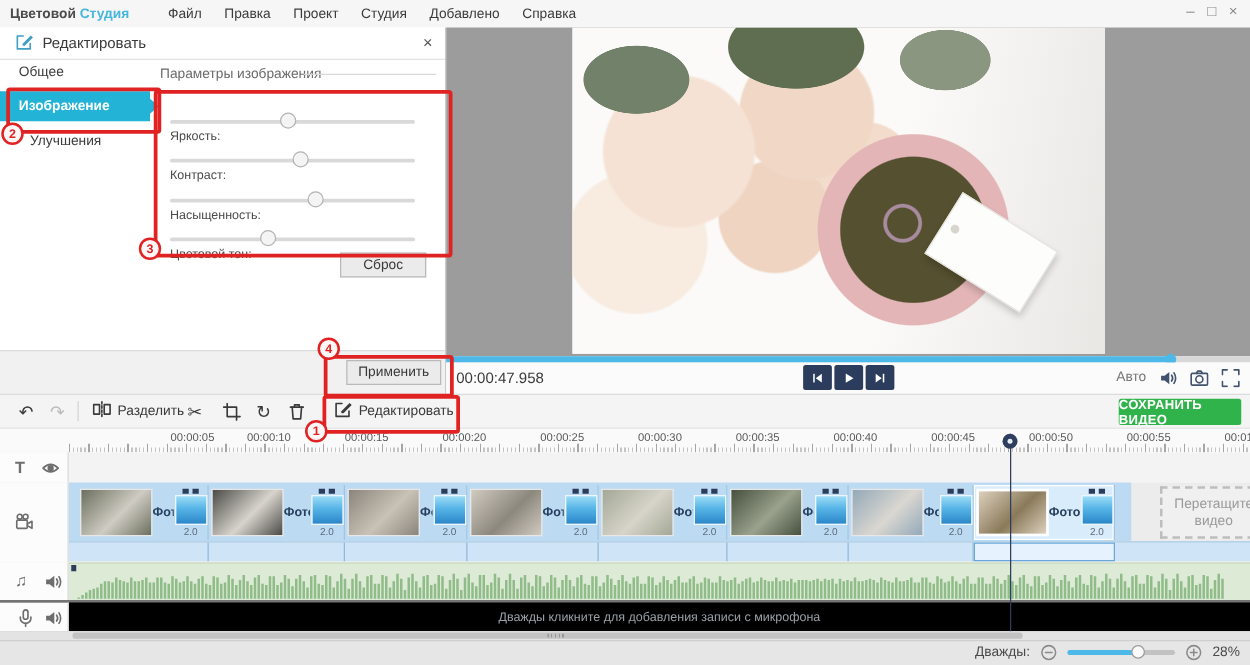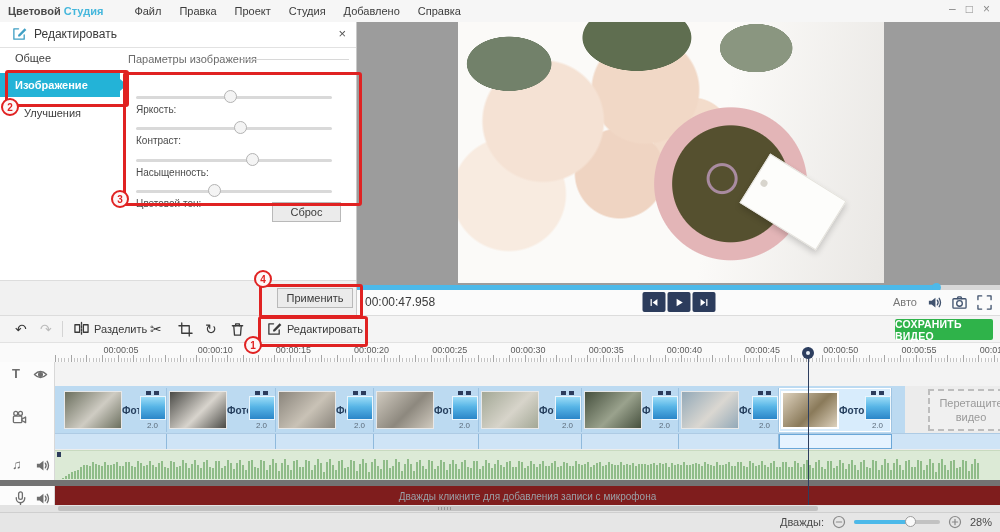--- a/index.html
+++ b/index.html
@@ -124,22 +124,22 @@
   .seg.hl{background:#e6f3ff;border:1px solid #6aa7d8;}
   #dropzone{position:absolute;left:928px;top:3px;width:86px;height:42px;border:2px dashed #bdbdbd;
             background:#f0f0f0;box-sizing:border-box;display:flex;align-items:center;justify-content:center;
             text-align:center;font-size:11px;color:#9a9a9a;line-height:1.3;padding:2px;}
   #atrack{position:absolute;left:0;top:450px;width:1000px;height:30px;background:#f0f0f0;}
   #atrack-bg{position:absolute;left:55px;top:0;width:945px;height:30px;background:var(--audiobg);
              border-top:1px solid #c8dabf;box-sizing:border-box;}
   #ahandle{position:absolute;left:2px;top:1px;width:4px;height:5px;background:var(--navy);}
   #wave{position:absolute;left:7px;bottom:1px;height:28px;display:flex;align-items:flex-end;}
   .wbar{width:2px;margin-right:1px;background:var(--wave);flex:none;}
-  #mtrack{position:absolute;left:0;top:480px;width:1000px;height:25px;background:#7f1d1d;
-          border-top:6px solid #737373;box-sizing:border-box;}
+  #mtrack{position:absolute;left:0;top:480px;width:1000px;height:25px;background:#000000;
+          border-top:2px solid #737373;box-sizing:border-box;}
   #playhead-line{position:absolute;top:347px;width:1px;height:158px;background:#2d3e5f;z-index:30;}
   #playhead-pin{position:absolute;top:347px;width:12px;height:12px;border-radius:50%;background:#2d3e5f;
                 z-index:31;}
   #playhead-pin::after{content:"";position:absolute;left:4px;top:4px;width:4px;height:4px;border-radius:50%;
                 background:#e8eef5;}
   #hscroll{position:absolute;left:0;top:505px;width:1000px;height:7px;background:#e3e3e3;}
   #hthumb{position:absolute;left:58px;top:1px;width:760px;height:5px;background:#c2c2c2;border-radius:2px;}
   #hgrip{position:absolute;left:50%;top:1px;width:14px;height:3px;
          background:repeating-linear-gradient(90deg,#969696 0 1px,transparent 1px 3px);}
 
@@ -325,21 +325,21 @@
           <path d="M6.5 9.5l7-7 1.8 1.8-7 7H6.5z" fill="currentColor" stroke="none"></path>
         </svg></span>
     <span>Редактировать</span>
   </div>
   <div id="btn-save">СОХРАНИТЬ ВИДЕО</div>
 </section>
 
 <div id="ruler">
   <div id="ruler-ticks"></div>
   <div id="ruler-labels">
-      <span class="rlabel" style="left: 121px;">00:00:05</span>
+      <span class="rlabel" style="left: 154px;">00:00:05</span>
       <span class="rlabel" style="left: 215.2px;">00:00:10</span>
       <span class="rlabel" style="left: 293.4px;">00:00:15</span>
       <span class="rlabel" style="left: 371.6px;">00:00:20</span>
       <span class="rlabel" style="left: 449.8px;">00:00:25</span>
       <span class="rlabel" style="left: 528px;">00:00:30</span>
       <span class="rlabel" style="left: 606.2px;">00:00:35</span>
       <span class="rlabel" style="left: 684.4px;">00:00:40</span>
       <span class="rlabel" style="left: 762.6px;">00:00:45</span>
       <span class="rlabel" style="left: 840.8px;">00:00:50</span>
       <span class="rlabel" style="left: 919px;">00:00:55</span>

